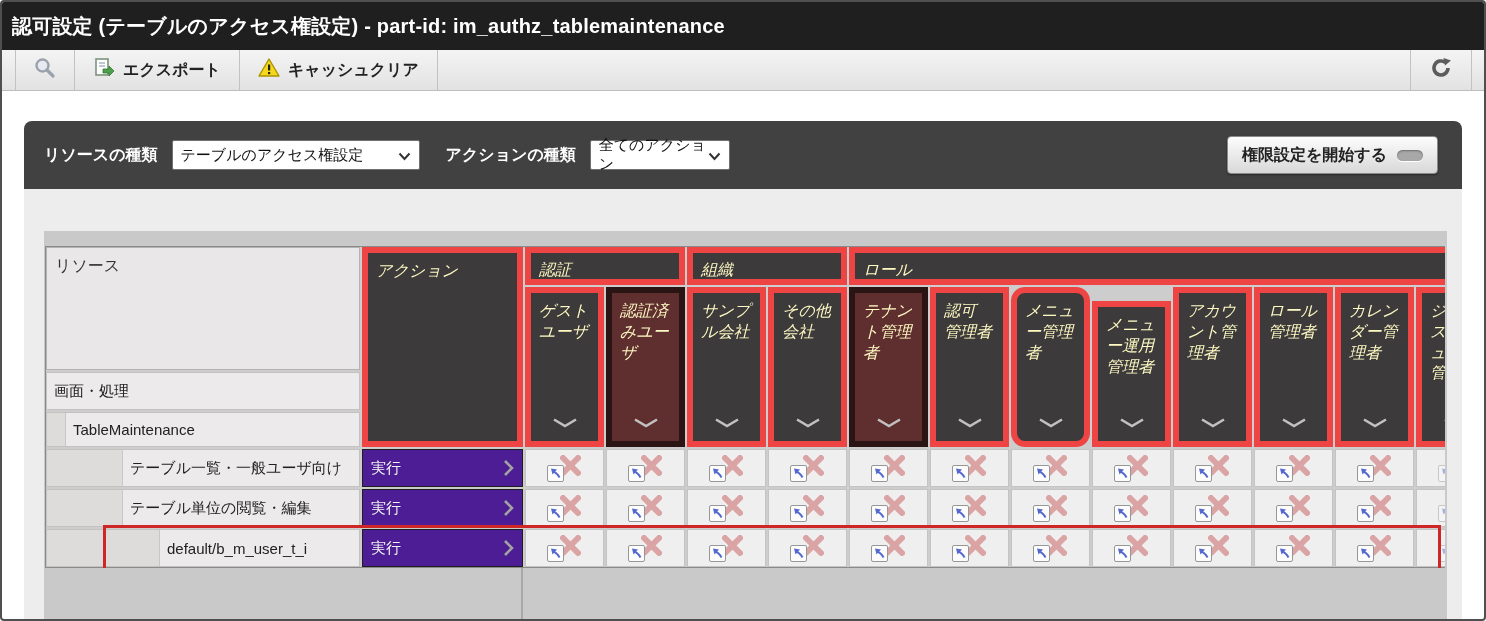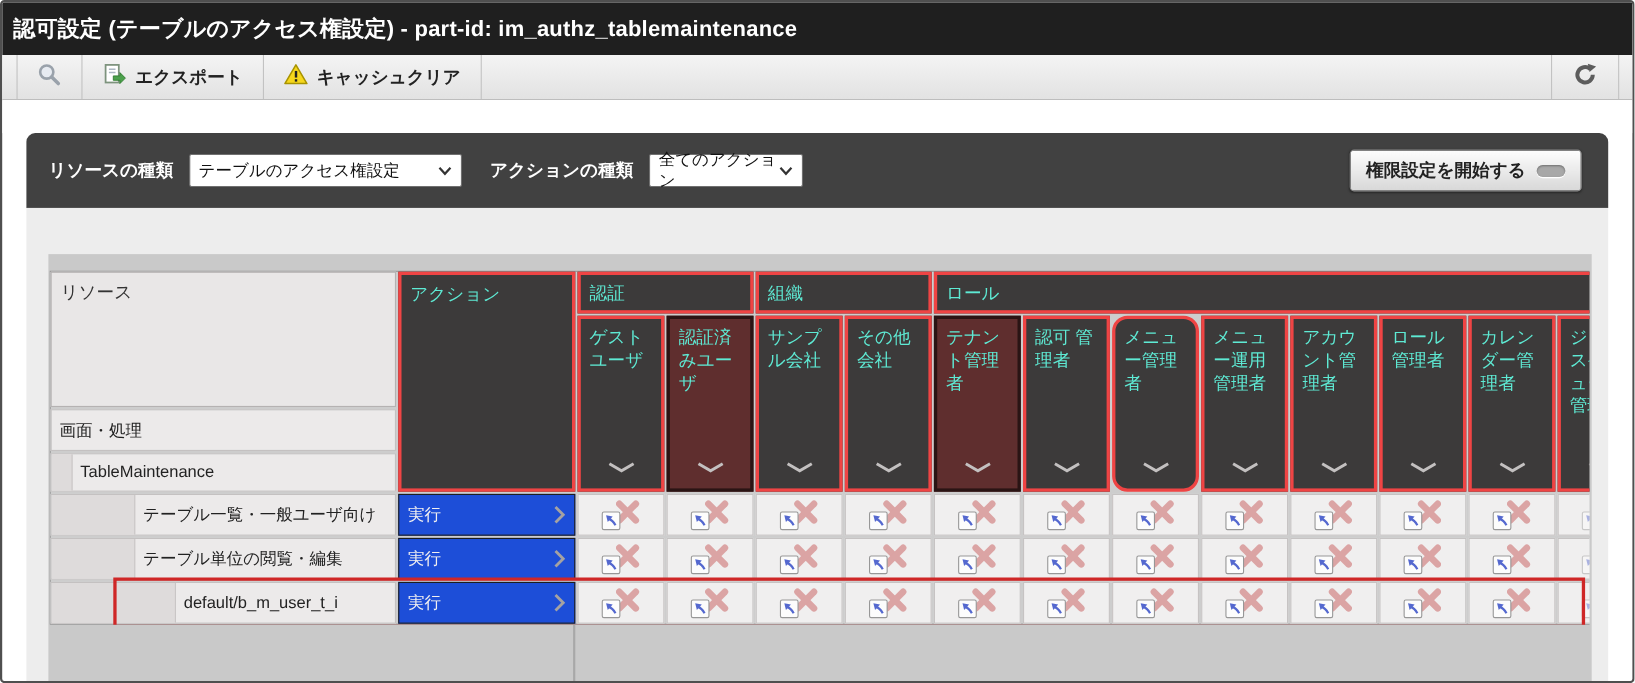--- a/index.html
+++ b/index.html
@@ -47,37 +47,37 @@
   .panel { margin:0 22px; background:#ededed; height:448px; padding:42px 19px 0 20px; }
   .table-zone { background:#c9c9c9; width:1403px; height:406px; position:relative; padding-top:15px; }
   .below-divider { position:absolute; left:477px; top:337px; bottom:0; width:2px; background:#a8a8a8; }
 
   .table-clip { width:1400px; overflow:hidden; position:relative; margin-left:1px; }
   .authz-table { display:grid;
       grid-template-columns:314px 161px repeat(12,79px);
       grid-template-rows:38px 83px 38px 35px 38px 38px 38px;
       gap:2px; width:1449px; background:#cdcdcd; border:1px solid #8a8a8a; position:relative; }
 
-  .hcell-dark { background:#3c3a3a; color:#5eead4; border:3px solid #ef4444; font-size:16px; }
+  .hcell-dark { background:#3c3a3a; color:#fef9c3; border:6px solid #ef4444; font-size:16px;font-style:italic; }
   .hcell-maroon { background:#5f2e2e; border-color:#2a1414; }
   .group-cell { padding:7px 8px 0 8px; }
   .sub-cell { padding:8px 8px 0 8px; position:relative; font-size:16px; line-height:1.3;
               word-break:break-all; }
   .sub-chevron { position:absolute; bottom:7px; left:50%; transform:translateX(-50%); }
 
   .res-header { grid-column:1; grid-row:1 / span 2; background:#e9e7e7; border:1px solid #b5b2b2;
                 color:#333; font-size:16px; padding:8px 8px; }
   .act-header { grid-column:2; grid-row:1 / span 4; padding:8px 8px; }
 
   .tree-cell { grid-column:1; background:#eceaea; border:1px solid #c4c1c1; display:flex; align-items:stretch;
                font-size:15px; color:#222; }
   .indent { background:#dedbdb; border-right:1px solid #c9c6c6; flex:none; }
   .tree-label { display:flex; align-items:center; padding-left:7px; }
 
-  .action-cell { background:#1d4ed8; border:1px solid #1e1e1e; color:#f2f0f0; font-size:15px;
+  .action-cell { background:#4c1d95; border:1px solid #1e1e1e; color:#f2f0f0; font-size:15px;
                  display:flex; align-items:center; padding:0 8px; }
   .action-chevron { margin-left:auto; display:flex; align-items:center; }
 
   .perm-cell { background:#f0efef; border:1px solid #c6c3c3; display:flex; align-items:center;
                justify-content:center; position:relative; }
   .perm-cell.faded .cellicon { opacity:0.45; }
   .cellicon { position:relative; width:36px; height:27px; }
   .x-svg { position:absolute; right:0; top:-2px; }
   .sq { position:absolute; left:0; bottom:0; width:17px; height:17px; background:#fcfcfc;
         border:1px solid #979797; border-radius:2px; display:flex; align-items:center; justify-content:center; }
@@ -217,21 +217,21 @@
                 <div class="sub-chevron"><svg width="26" height="10" viewBox="0 0 26 10">
                     <polyline points="2,1.5 13,8 24,1.5" fill="none" stroke="#c3c0c0" stroke-width="2.6"></polyline>
                   </svg></div>
               </div>
               <div class="hcell-dark sub-cell" style="grid-area: 2 / 9 / span 3; border-radius: 14px;">
                 <div>メニュー管理者</div>
                 <div class="sub-chevron"><svg width="26" height="10" viewBox="0 0 26 10">
                     <polyline points="2,1.5 13,8 24,1.5" fill="none" stroke="#c3c0c0" stroke-width="2.6"></polyline>
                   </svg></div>
               </div>
-              <div class="hcell-dark sub-cell" style="grid-area: 2 / 10 / span 3;">
+              <div class="hcell-dark sub-cell" style="grid-area: 2 / 10 / span 3; margin-top: 14px;">
                 <div>メニュー運用管理者</div>
                 <div class="sub-chevron"><svg width="26" height="10" viewBox="0 0 26 10">
                     <polyline points="2,1.5 13,8 24,1.5" fill="none" stroke="#c3c0c0" stroke-width="2.6"></polyline>
                   </svg></div>
               </div>
               <div class="hcell-dark sub-cell" style="grid-area: 2 / 11 / span 3;">
                 <div>アカウント管理者</div>
                 <div class="sub-chevron"><svg width="26" height="10" viewBox="0 0 26 10">
                     <polyline points="2,1.5 13,8 24,1.5" fill="none" stroke="#c3c0c0" stroke-width="2.6"></polyline>
                   </svg></div>

